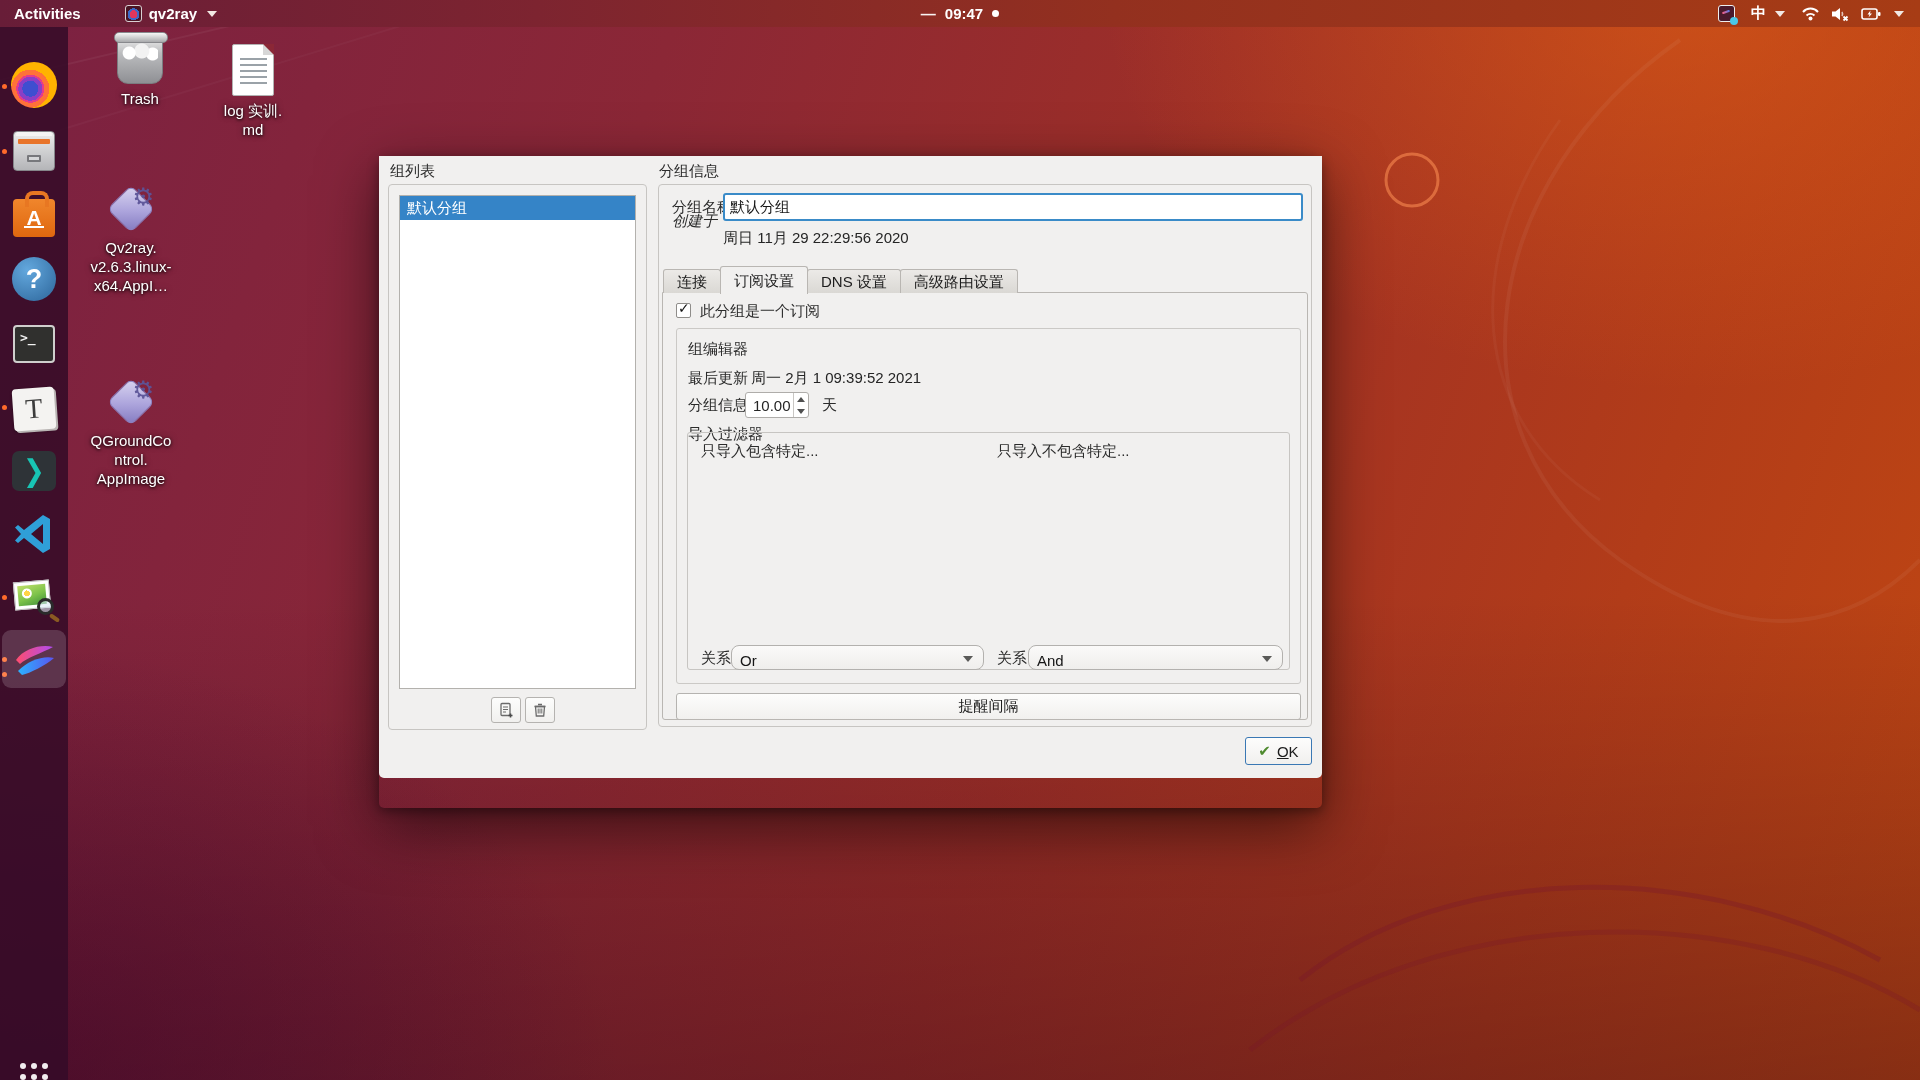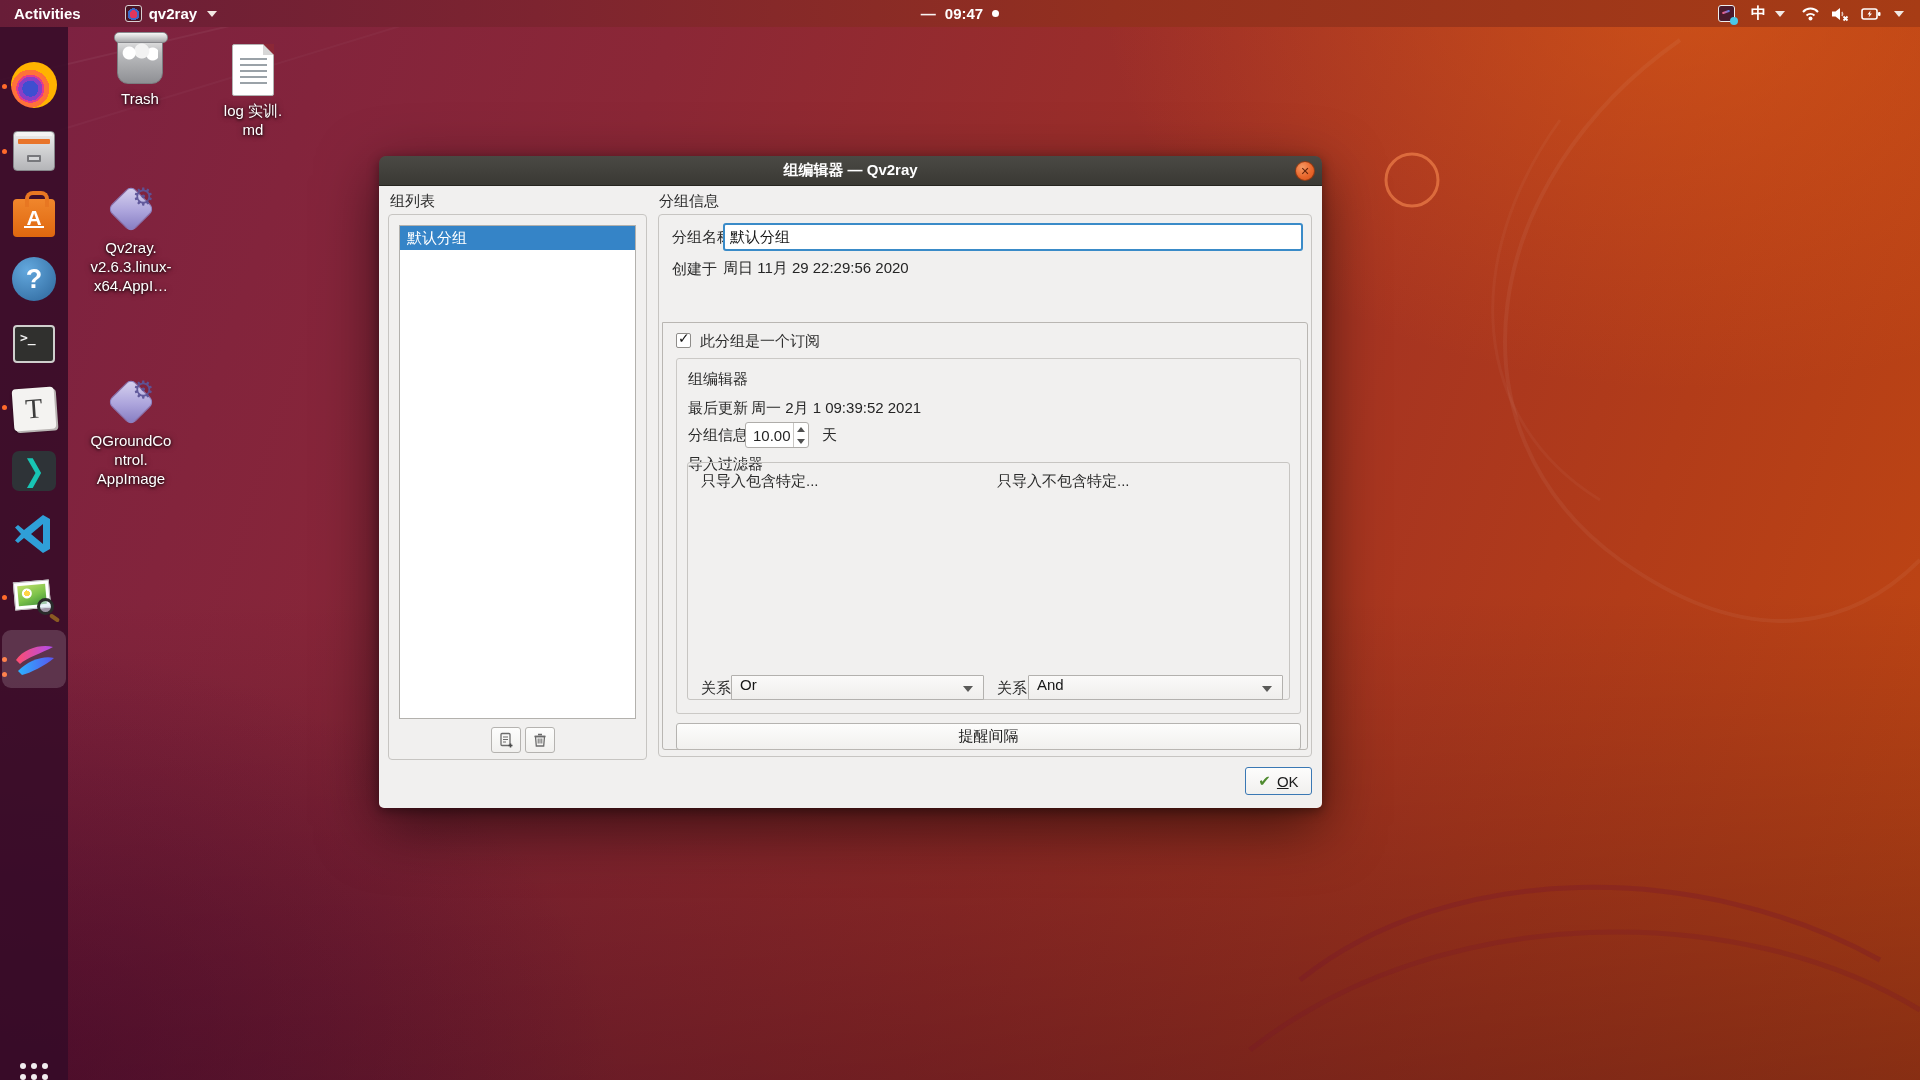--- a/index.html
+++ b/index.html
@@ -116,22 +116,22 @@
   .tabpane { position:absolute; left:283px; top:136px; width:646px; height:428px; border:1px solid #b9b6b2; border-radius:0 3px 3px 3px; z-index:1; }
   .frame { position:absolute; border:1px solid #cbc9c6; border-radius:3px; }
   .cb { position:absolute; width:15px; height:15px; background:#fff; border:1px solid #8f8d8a; border-radius:2px; }
   .cb span { position:absolute; left:1px; top:-4px; font-size:14px; font-weight:bold; color:#111; }
   .spinbox { position:absolute; background:#fff; border:1px solid #afadaa; border-radius:3px; display:flex; align-items:center; }
   .spinbox .val { flex:1; padding-left:7px; }
   .spin-btns { width:15px; align-self:stretch; border-left:1px solid #c9c7c4; display:flex; flex-direction:column; }
   .spin-btns div { flex:1; display:flex; align-items:center; justify-content:center; }
   .tri-up { width:0; height:0; border-left:4px solid transparent; border-right:4px solid transparent; border-bottom:5px solid #4f4f4f; }
   .tri-dn { width:0; height:0; border-left:4px solid transparent; border-right:4px solid transparent; border-top:5px solid #4f4f4f; }
-  .combo { position:absolute; background:linear-gradient(#fbfaf9,#efeeec); border:1px solid #b3b1ae; border-radius:1px;
-    display:flex; align-items:flex-start; padding-left:8px; color:#161616; }
+  .combo { position:absolute; background:linear-gradient(#fbfaf9,#efeeec); border:1px solid #b3b1ae; border-radius:8px;
+    display:flex; align-items:flex-end; padding-left:8px; color:#161616; }
   .combo::after { content:""; position:absolute; right:10px; top:50%; margin-top:-2px;
     border-left:5px solid transparent; border-right:5px solid transparent; border-top:6px solid #5a5a58; }
   .ok-accel { text-decoration:underline; }
   .ok-check { color:#4e8a2e; margin-right:6px; font-size:15px; }
   .lblc { color:#2b2b2b; }
   svg.mini { display:block; }
 </style>
 </head>
 <body>
 
@@ -294,26 +294,20 @@
   <div class="appimg-icon">
     <div class="dia"></div>
       <span class="gear">⚙</span>
   </div>
   <div class="desk-label">QGroundCo
 ntrol.
 AppImage</div>
 </div>
 
 <div class="dialog">
-  <div class="titlebar">
-    <span>组编辑器 — Qv2ray</span>
-    <span class="close-btn">
-        <span>✕</span>
-      </span>
-  </div>
   <div class="dlg-body">
 
     <div class="abs lblc" style="left:11px; top:6px;">组列表</div>
     <div class="groupbox" style="left:9px; top:28px; width:259px; height:546px;"></div>
     <div class="qlist" style="left:20px; top:39px; width:237px; height:494px;">
       <div class="sel-item">默认分组</div>
     </div>
     <div class="btn" style="left:112px; top:541px; width:30px; height:26px;">
       <svg class="mini" width="15" height="16" viewBox="0 0 15 16">
         <rect x="2" y="1.5" width="9" height="12" rx="1" fill="none" stroke="#6b6b6b" stroke-width="1.3"></rect>
@@ -327,23 +321,29 @@
         <path d="M1.5 4.5 h11 M5 2.5 h4" stroke="#6b6b6b" stroke-width="1.3"></path>
         <path d="M5.2 6.5 v5 M7 6.5 v5 M8.8 6.5 v5" stroke="#6b6b6b" stroke-width="1"></path>
       </svg>
     </div>
 
     <div class="abs lblc" style="left:280px; top:6px;">分组信息</div>
     <div class="groupbox" style="left:279px; top:28px; width:654px; height:543px;"></div>
 
     <div class="abs lblc" style="left:293px; top:42px;">分组名称</div>
     <input class="qtinput focused" style="left: 344px; top: 37px; width: 580px; height: 28px;" value="默认分组">
-    <div class="abs lblc" style="left:293px; top:74px;">创建于</div>
+    <div class="abs lblc" style="left:293px; top:56px;font-style:italic;">创建于</div>
     <div class="abs" style="left:344px; top:73px;">周日 11月 29 22:29:56 2020</div>
 
+    <div class="tabbar">
+      <div class="tab">连接</div>
+      <div class="tab selected">订阅设置</div>
+      <div class="tab">DNS 设置</div>
+      <div class="tab">高级路由设置</div>
+    </div>
     <div class="tabpane"></div>
 
     <div class="cb" style="left:297px; top:147px;">
       <span>✓</span>
     </div>
     <div class="abs lblc" style="left:321px; top:146px;">此分组是一个订阅</div>
 
     <div class="frame" style="left:297px; top:172px; width:625px; height:356px;"></div>
 
     <div class="abs lblc" style="left:309px; top:184px;">组编辑器</div>

